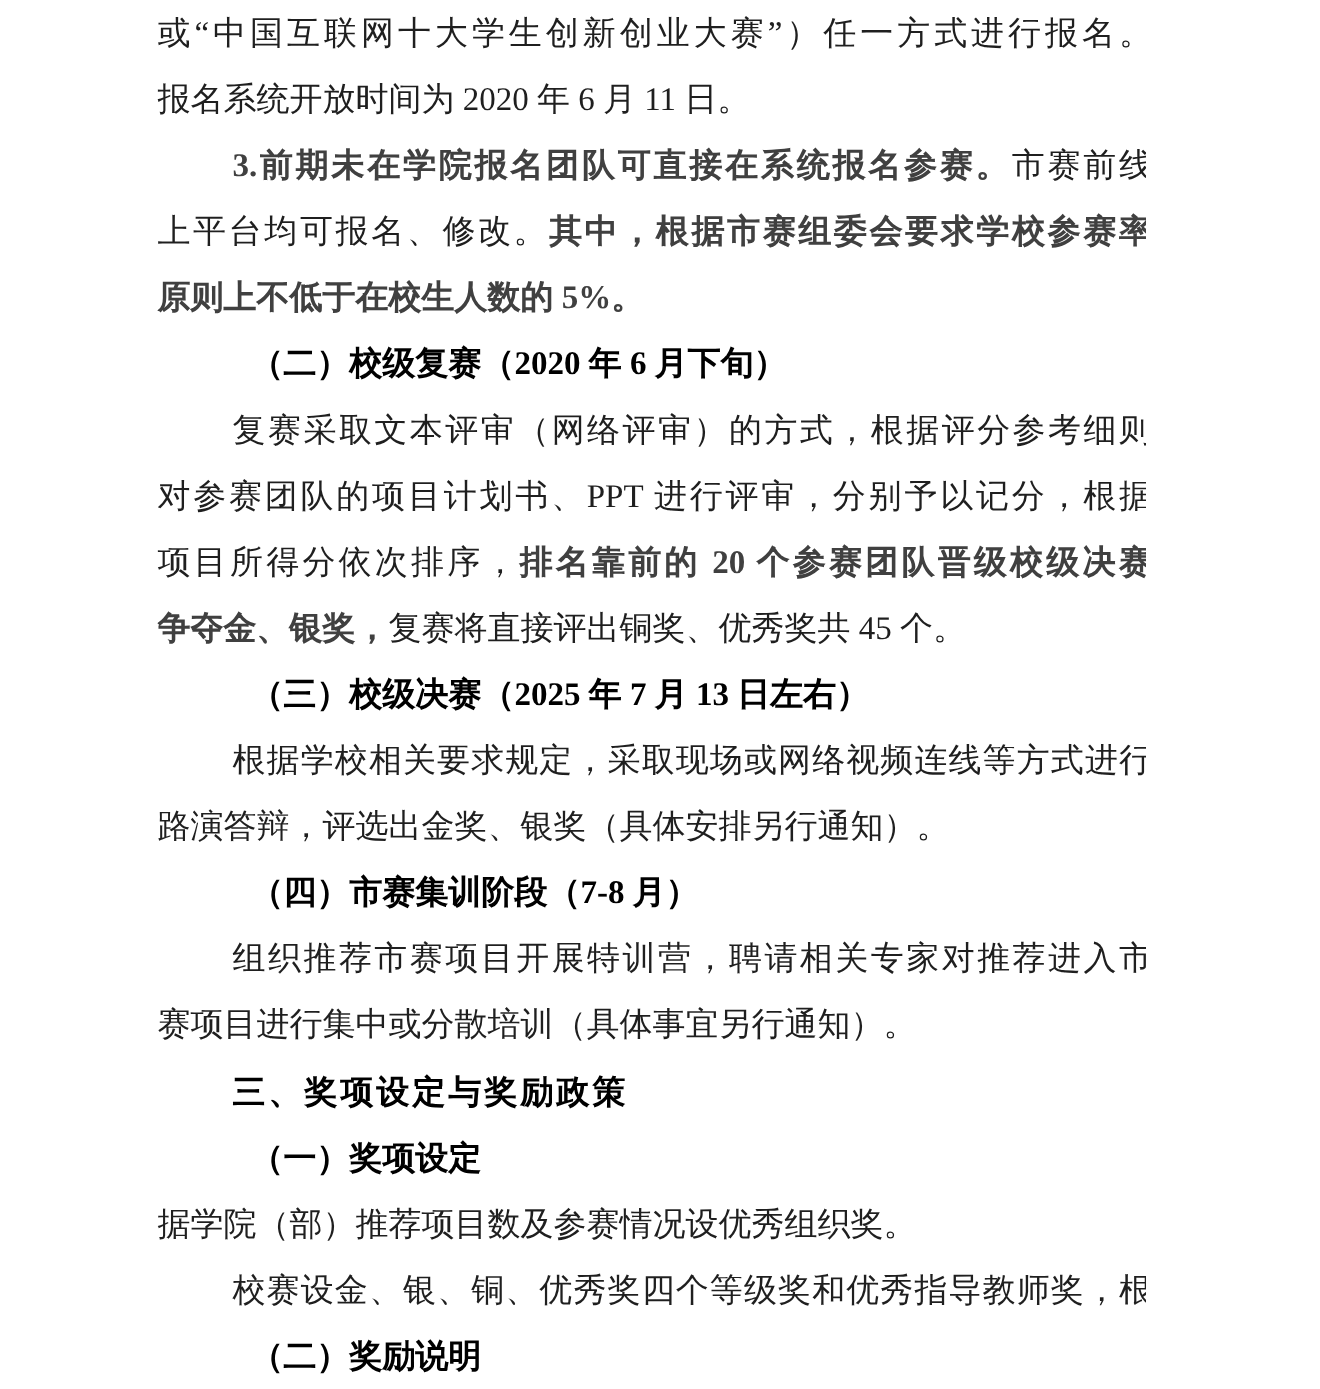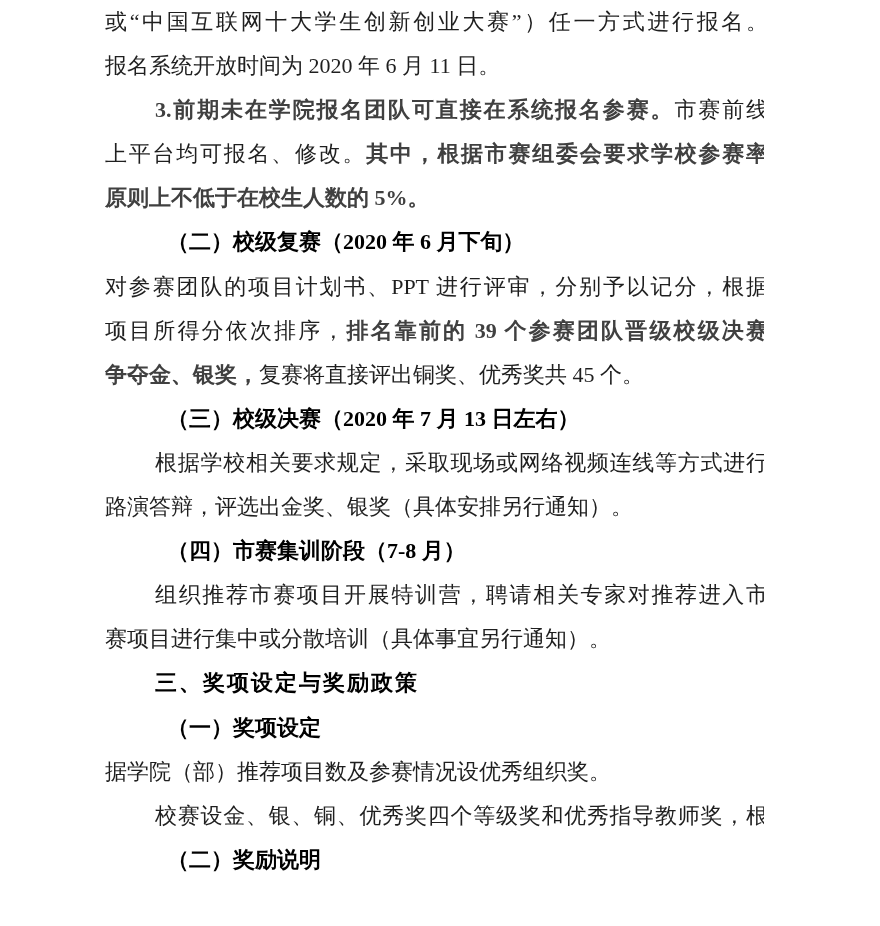--- a/index.html
+++ b/index.html
@@ -61,24 +61,25 @@
 <body>
 
 <div class="page">
   <div class="text-block" id="text-block">
       <p class="line justify"><span class="run">或“中国互联网十大学生创新创业大赛”）任一方式进行报名。</span></p>
       <p class="line"><span class="run">报名系统开放时间为 2020 年 6 月 11 日。</span></p>
       <p class="line indent justify"><span class="run b">3.前期未在学院报名团队可直接在系统报名参赛。</span><span class="run">市赛前线</span></p>
       <p class="line justify"><span class="run">上平台均可报名、修改。</span><span class="run b">其中，根据市赛组委会要求学校参赛率</span></p>
       <p class="line"><span class="run b">原则上不低于在校生人数的 5%。</span></p>
       <p class="line indent"><span class="run b kai">（二）校级复赛（2020 年 6 月下旬）</span></p>
+      <p class="line indent justify"><span class="run">复赛采取文本评审（网络评审）的方式，根据评分参考细则</span></p>
       <p class="line justify"><span class="run">对参赛团队的项目计划书、PPT 进行评审，分别予以记分，根据</span></p>
-      <p class="line justify"><span class="run">项目所得分依次排序，</span><span class="run b">排名靠前的 39 个参赛团队晋级校级决赛</span></p>
+      <p class="line justify"><span class="run">项目所得分依次排序，</span><span class="run b">排名靠前的 20 个参赛团队晋级校级决赛</span></p>
       <p class="line"><span class="run b">争夺金、银奖，</span><span class="run">复赛将直接评出铜奖、优秀奖共 45 个。</span></p>
-      <p class="line indent"><span class="run b kai">（三）校级决赛（2020 年 7 月 13 日左右）</span></p>
+      <p class="line indent"><span class="run b kai">（三）校级决赛（2025 年 7 月 13 日左右）</span></p>
       <p class="line indent justify"><span class="run">根据学校相关要求规定，采取现场或网络视频连线等方式进行</span></p>
       <p class="line"><span class="run">路演答辩，评选出金奖、银奖（具体安排另行通知）。</span></p>
       <p class="line indent"><span class="run b kai">（四）市赛集训阶段（7-8 月）</span></p>
       <p class="line indent justify"><span class="run">组织推荐市赛项目开展特训营，聘请相关专家对推荐进入市</span></p>
       <p class="line"><span class="run">赛项目进行集中或分散培训（具体事宜另行通知）。</span></p>
       <p class="line indent"><span class="run b hei">三、奖项设定与奖励政策</span></p>
       <p class="line indent"><span class="run b kai">（一）奖项设定</span></p>
       <p class="line"><span class="run">据学院（部）推荐项目数及参赛情况设优秀组织奖。</span></p>
       <p class="line indent justify"><span class="run">校赛设金、银、铜、优秀奖四个等级奖和优秀指导教师奖，根</span></p>
       <p class="line indent"><span class="run b kai">（二）奖励说明</span></p>

